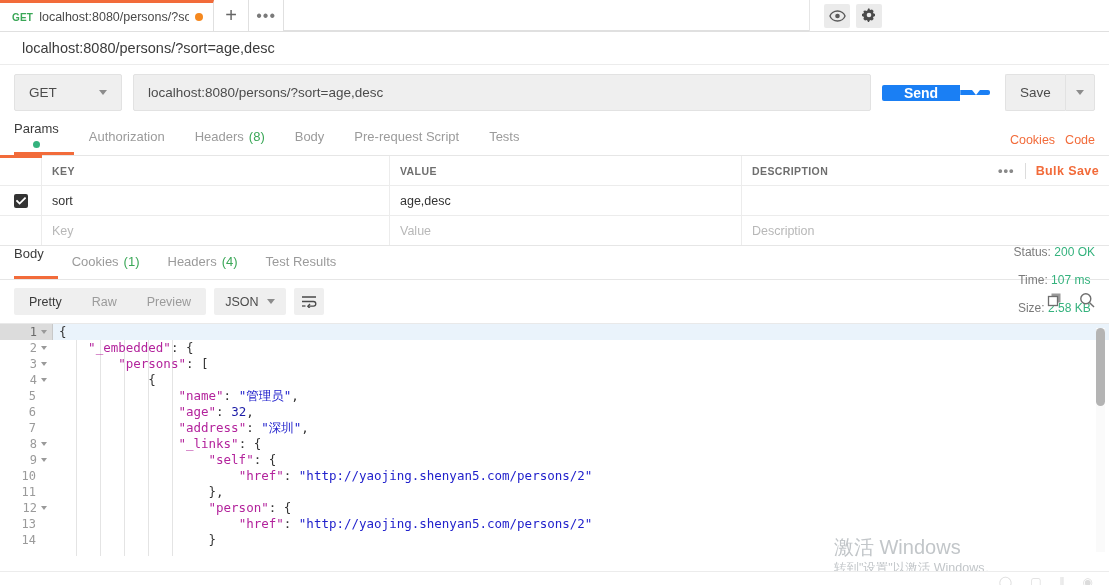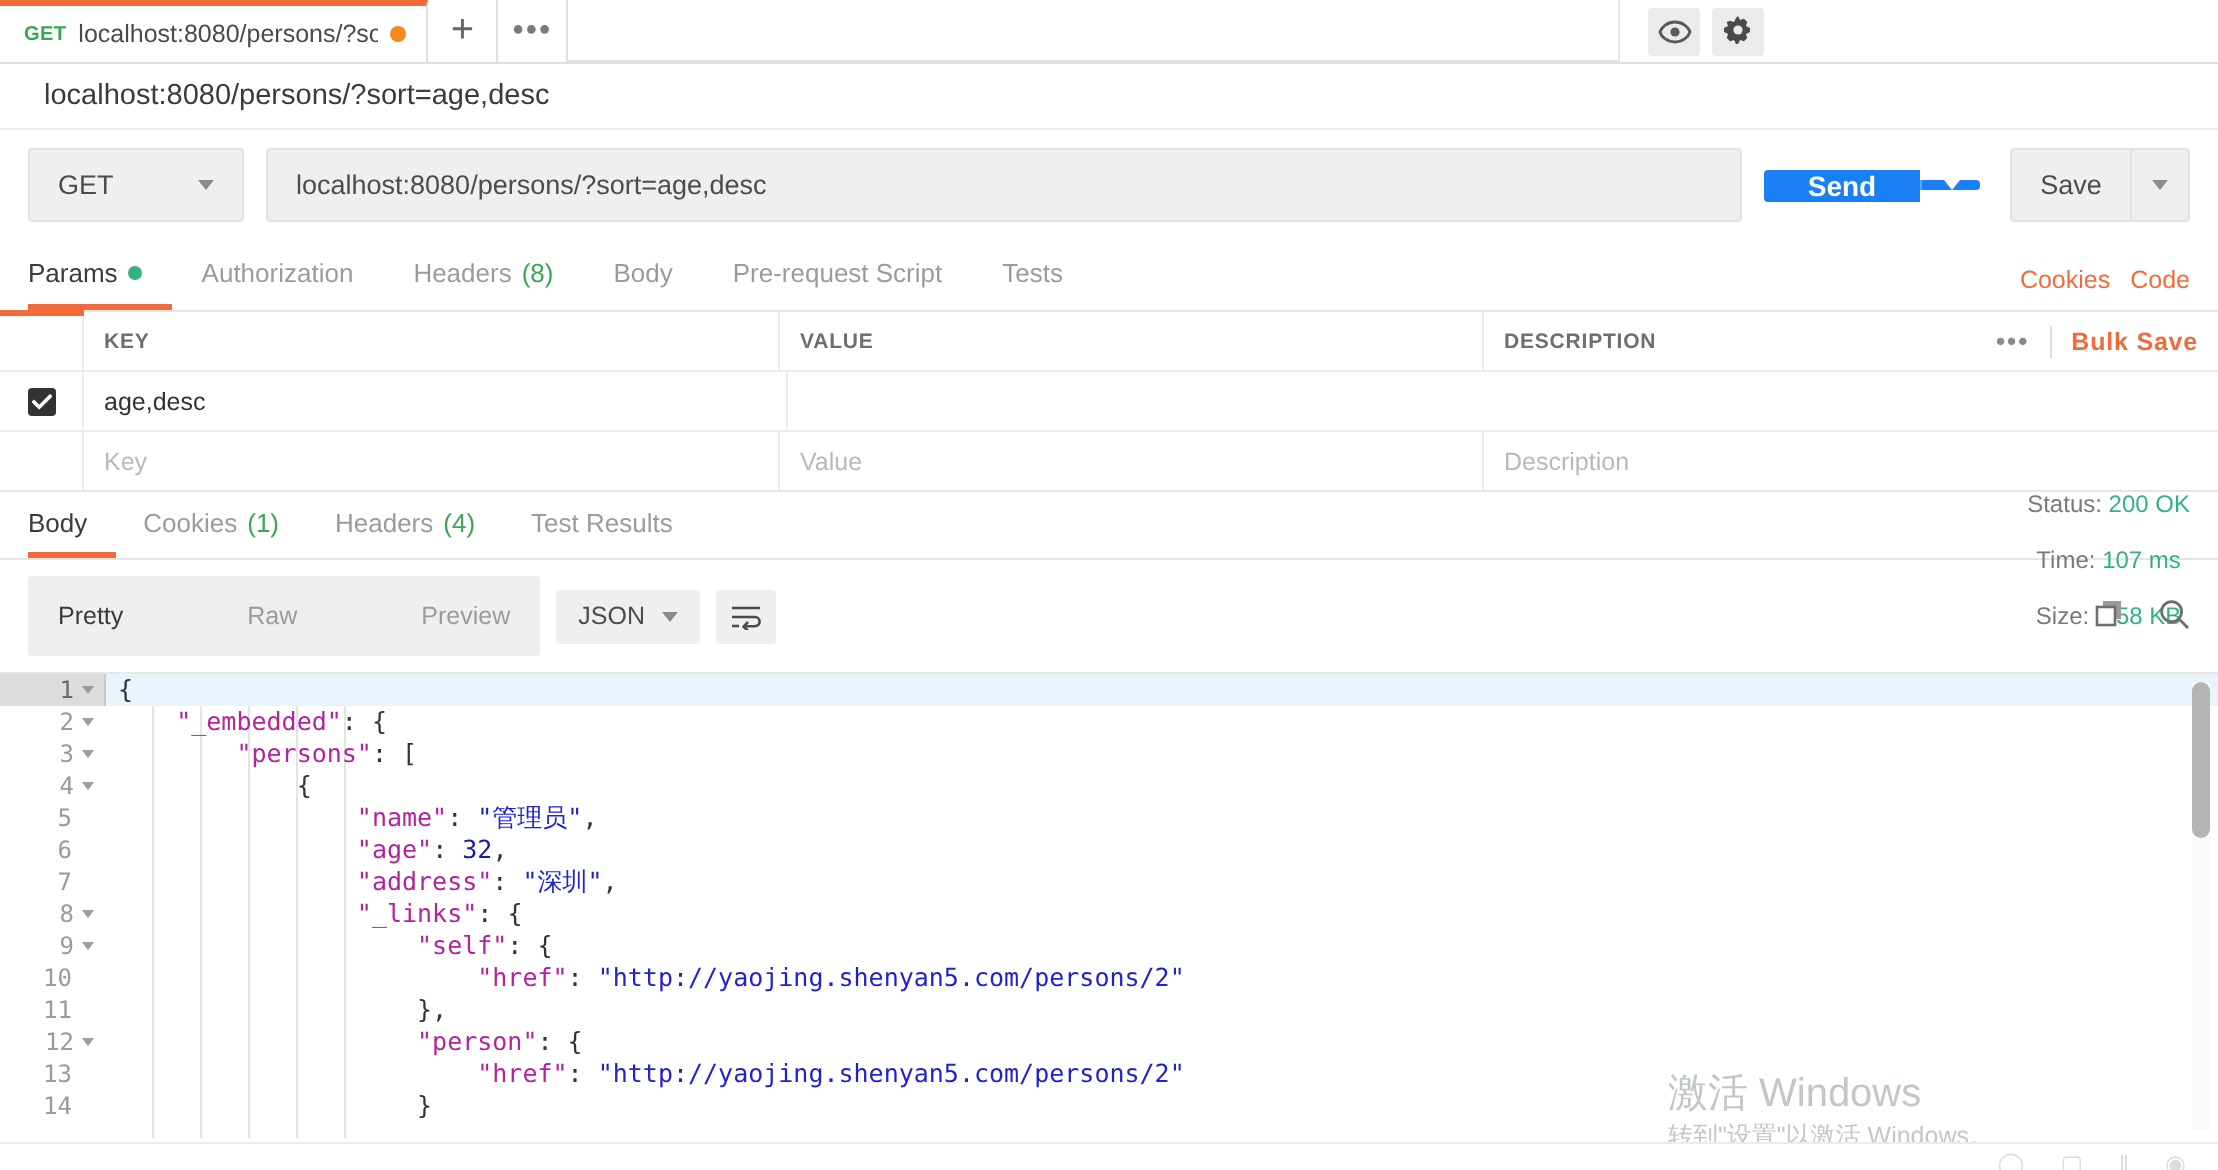--- a/index.html
+++ b/index.html
@@ -139,21 +139,21 @@
     height: 35px; padding: 0 14px;
     border-bottom: 1px solid #e6e6e6;
     position: relative;
   }
   .rtab {
     display: flex; align-items: center; gap: 5px;
     padding: 0 15px; height: 100%;
     font-size: 13px; color: #9b9b9b; cursor: pointer;
     border-bottom: 3px solid transparent;
   }
-  .rtab:first-child { padding-left: 0; }
+  .rtab:first-child { padding-left: 0; flex-direction: column; }
   .rtab.on { color: #3b3b3b; border-bottom-color: #f26b3a; }
   .rtab .gdot {
     width: 7px; height: 7px; border-radius: 50%; background: #34b27d;
   }
   .rtab .cnt { color: #3aa757; }
   .reqtabs-right {
     position: absolute; right: 14px; bottom: 8px;
     display: flex; gap: 10px;
   }
   .linkish { color: #f26b3a; font-size: 12.5px; cursor: pointer; }
@@ -216,21 +216,21 @@
     background: #efefef; border-radius: 2px;
     padding: 5px 12px; font-size: 12.5px; color: #6a6a6a; cursor: pointer;
   }
 
   
   .bodybar {
     display: flex; align-items: center; gap: 8px;
     padding: 8px 14px; position: relative;
   }
   .seg {
-    display: flex; background: #efefef; border-radius: 2px; height: 40px; gap: 32px;
+    display: flex; background: #efefef; border-radius: 2px; height: 27px;
   }
   .seg div {
     display: flex; align-items: center; padding: 0 15px;
     font-size: 12.5px; color: #9b9b9b; cursor: pointer;
   }
   .seg div.on { color: #3b3b3b; }
   .fmt {
     display: flex; align-items: center; gap: 9px;
     background: #efefef; border-radius: 2px; height: 27px;
     padding: 0 11px; font-size: 12.5px; color: #4c4c4c; cursor: pointer;
@@ -405,20 +405,21 @@
       </div>
     </div>
     <div class="prow">
       <div class="pcheck">
         <span class="cbox">
           <svg width="10" height="8" viewBox="0 0 10 8">
             <path d="M1 4l2.6 2.6L9 1.2" fill="none" stroke="#fff" stroke-width="1.8" stroke-linecap="square"></path>
           </svg>
         </span>
       </div>
+      <div class="pcell key">sort</div>
       <div class="pcell val">age,desc</div>
       <div class="pcell desc"></div>
     </div>
     <div class="prow">
       <div class="pcheck"></div>
       <div class="pcell key ph">Key</div>
       <div class="pcell val ph">Value</div>
       <div class="pcell desc ph">Description</div>
     </div>
   </div>

